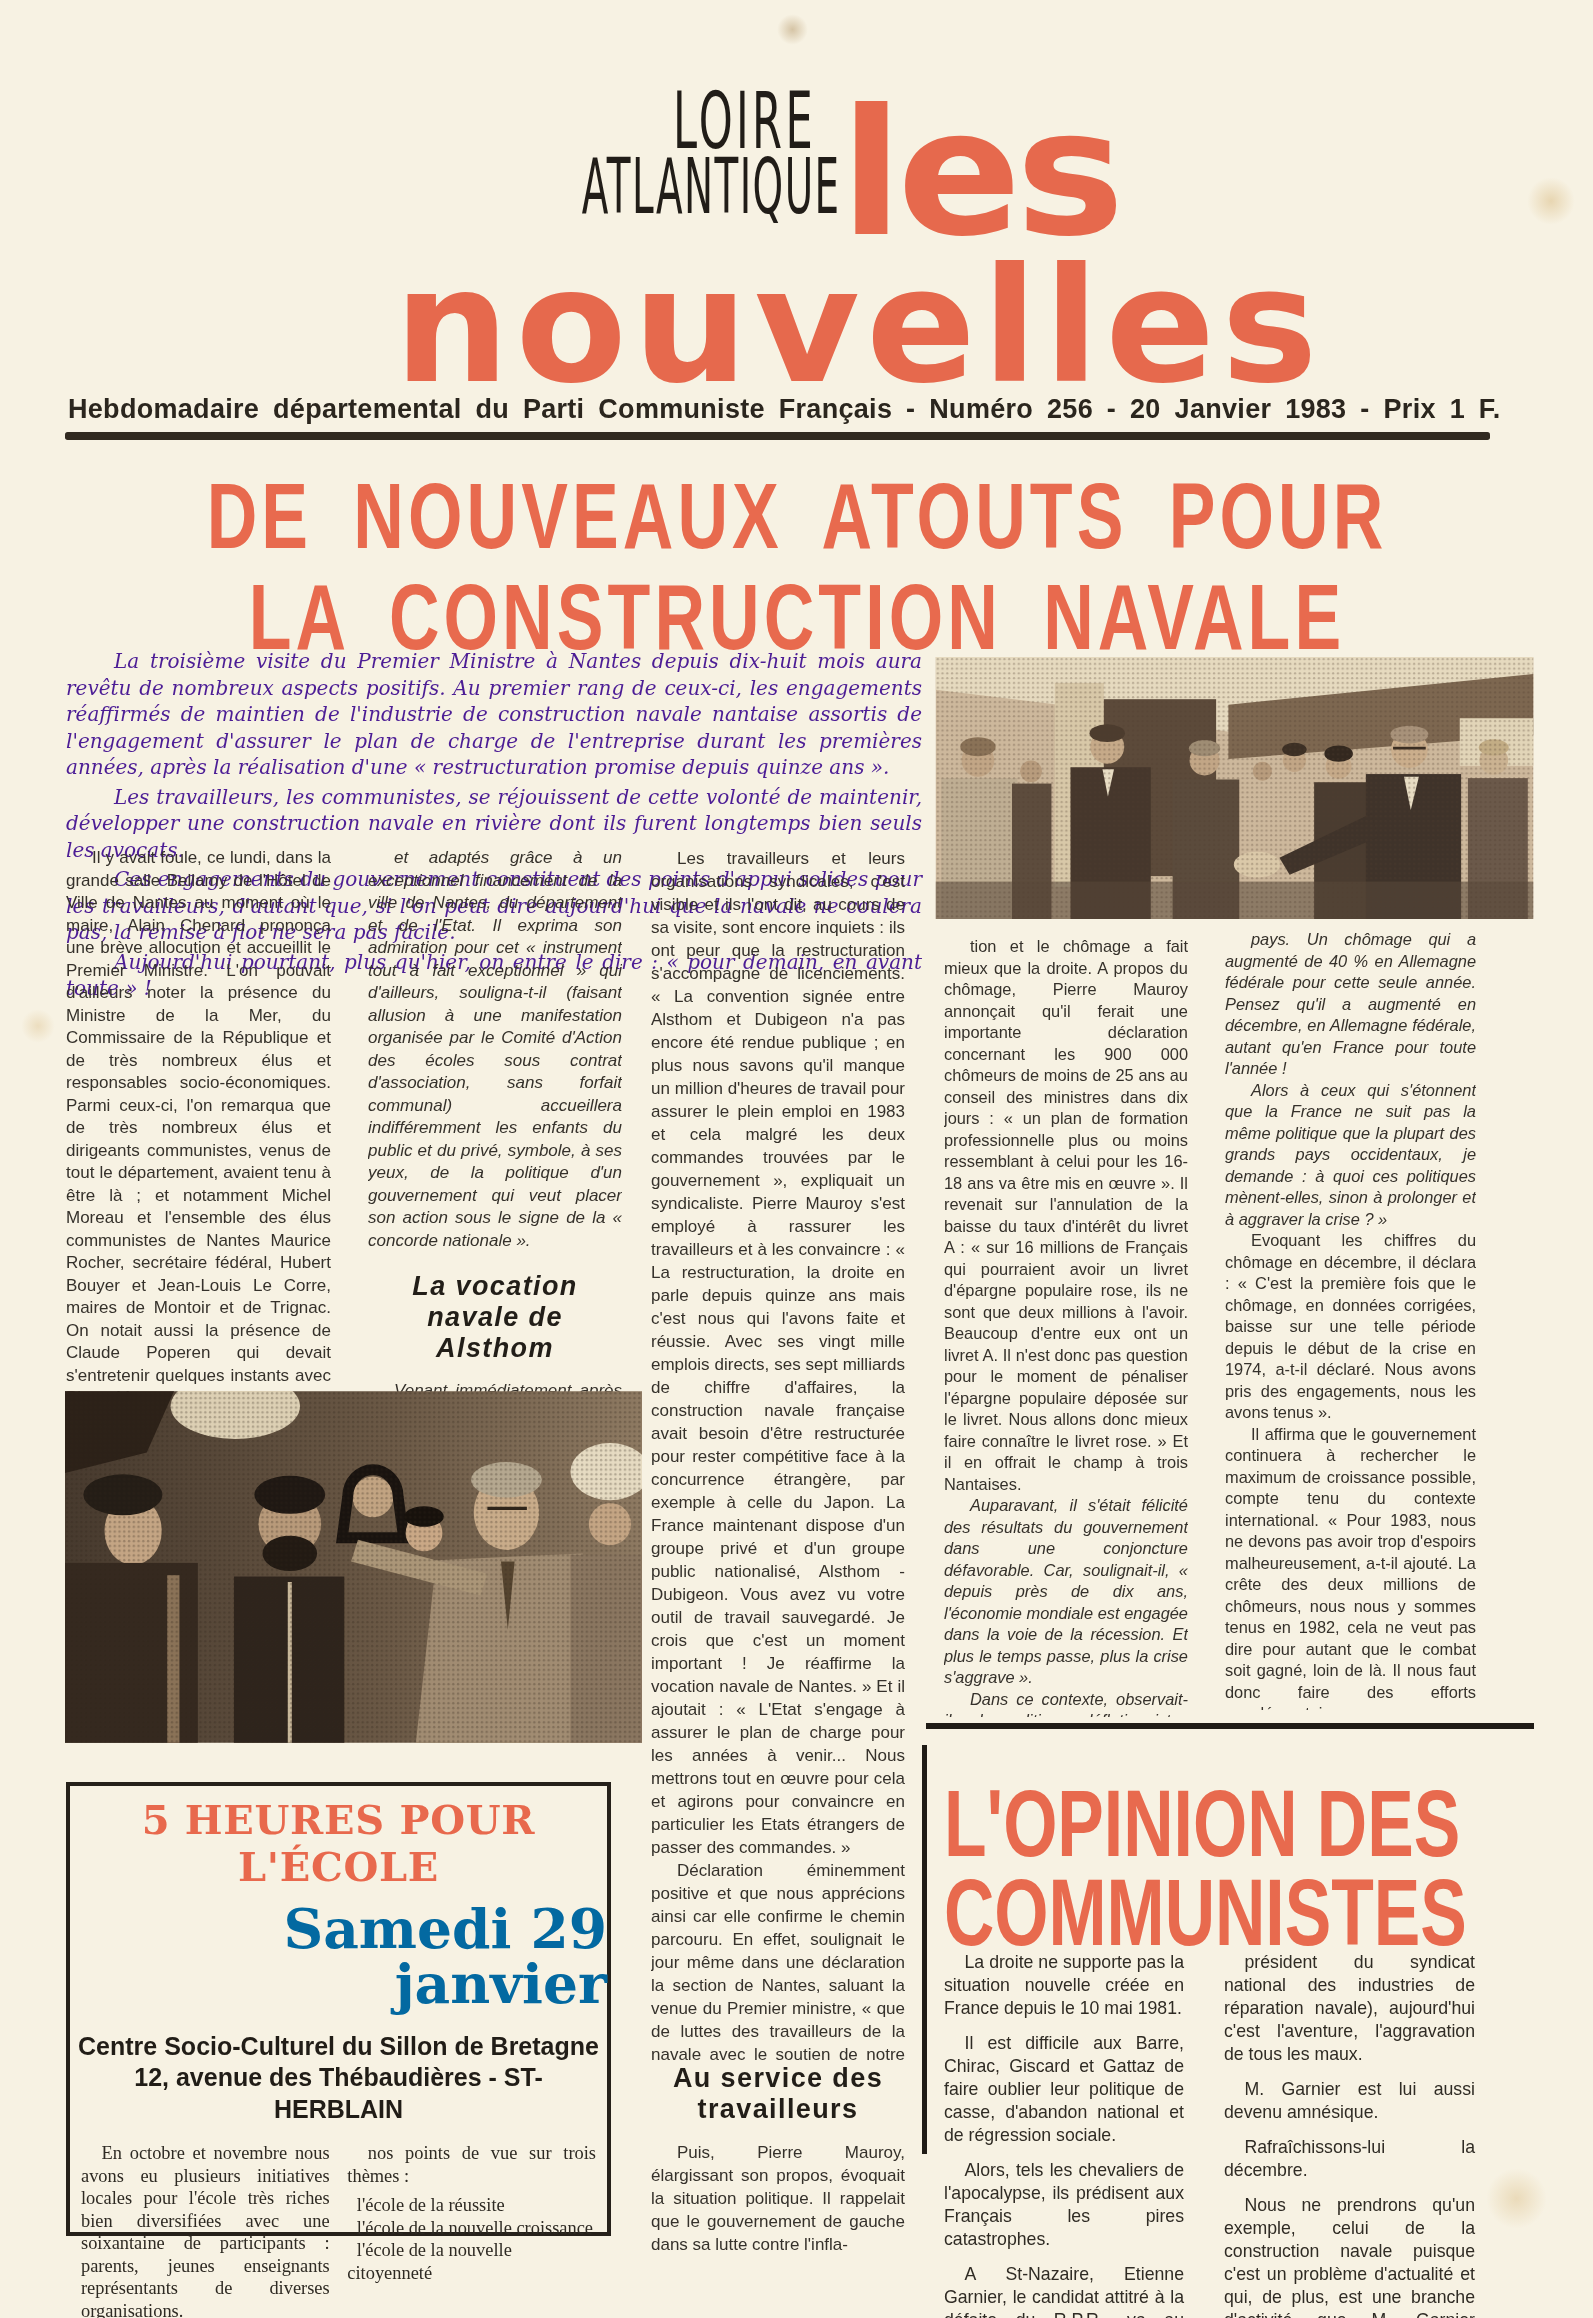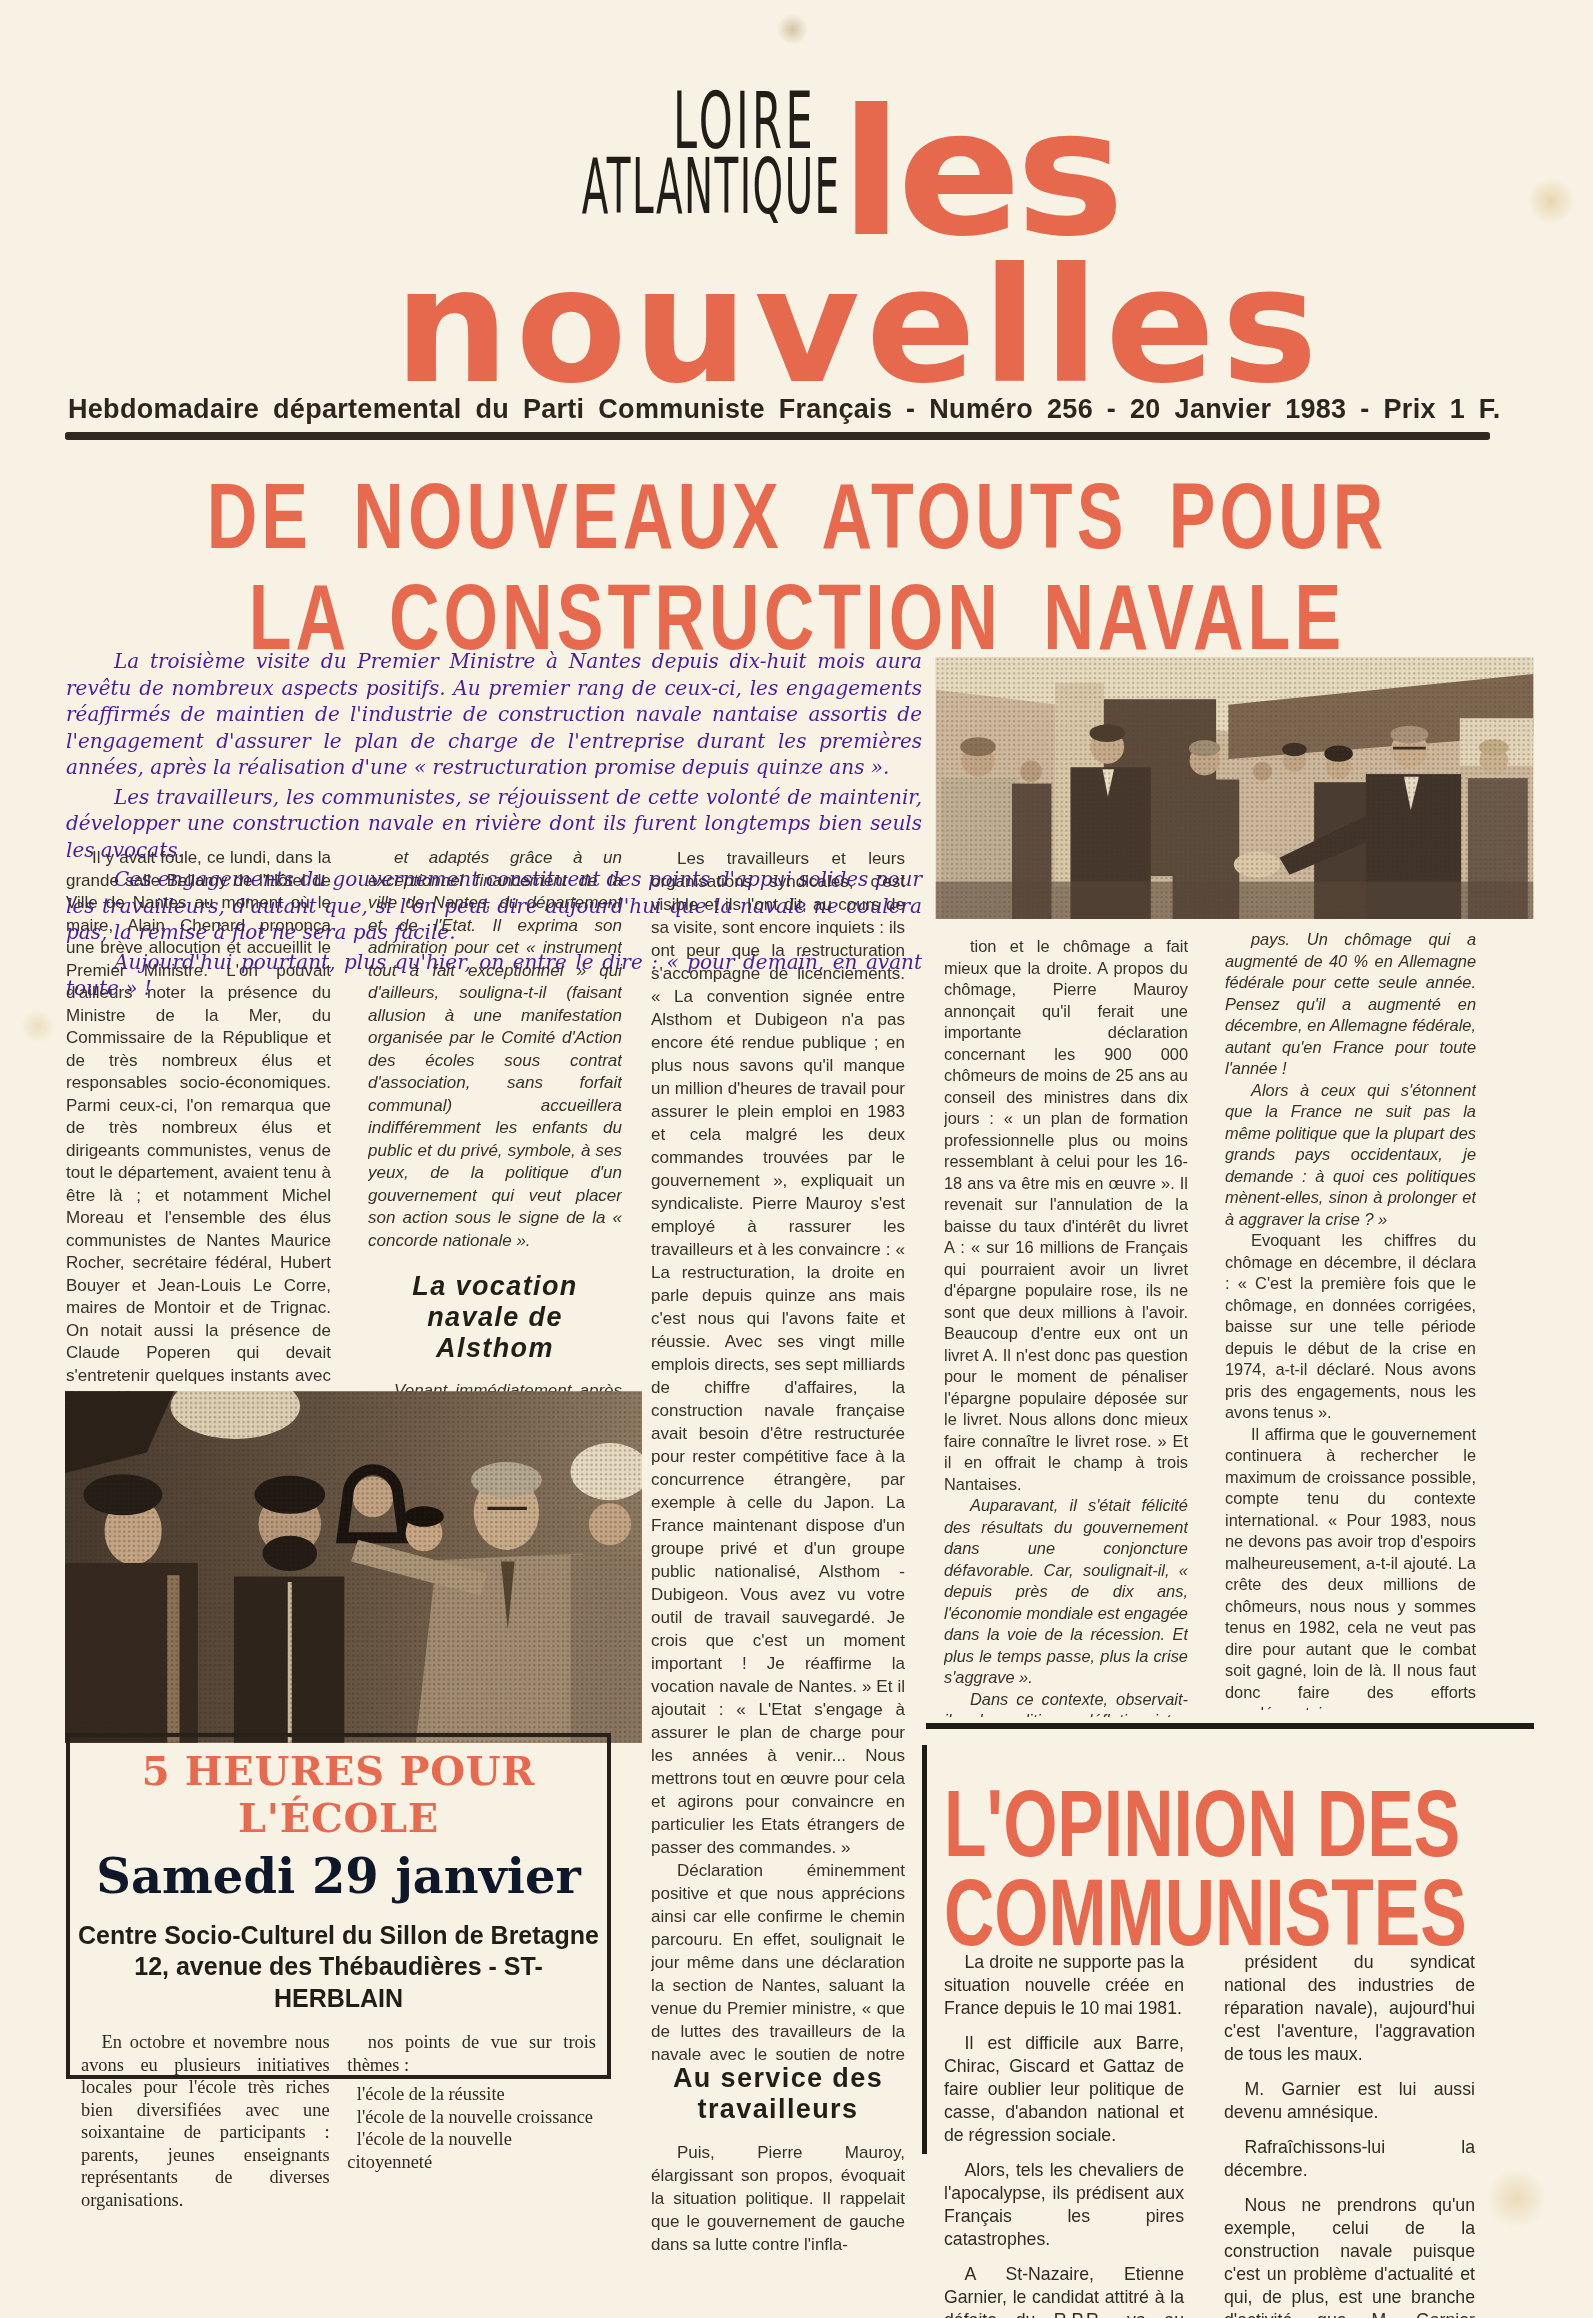--- a/index.html
+++ b/index.html
@@ -39,25 +39,25 @@
   .c45 p{font-size:16.4px;line-height:21.5px;}
   .col p.it{font-style:italic;}
   .col h3{font-size:27px;line-height:31px;font-weight:bold;text-align:center;color:#221e18;
         margin:19px 0 16.4px 0;letter-spacing:1.4px;}
 
   
   .photo{position:absolute;overflow:hidden;}
   .photo svg{display:block;}
 
   
-  .box5{position:absolute;left:66px;top:1733px;width:545px;height:346px;border:4.1px solid #26211a;box-sizing:border-box;}
+  .box5{position:absolute;left:66px;top:1782px;width:545px;height:454px;border:4.1px solid #26211a;box-sizing:border-box;}
   .b5-title{margin-top:9.5px;text-align:center;font-family:"DejaVu Serif",serif;font-weight:bold;
         font-size:40px;color:#e8694d;letter-spacing:0.7px;}
-  .b5-date{text-align:center;font-family:"DejaVu Serif",serif;font-weight:bold;font-size:48px;
-        color:#0f172a;margin-top:11px;line-height:1;}
+  .b5-date{text-align:right;font-family:"DejaVu Serif",serif;font-weight:bold;font-size:55px;
+        color:#0369a1;margin-top:11px;line-height:1;}
   .b5-hours{text-align:center;font-family:"DejaVu Serif",serif;font-weight:bold;font-size:55px;
         color:#ea7253;margin-top:6.8px;line-height:1;}
   .b5-v1{text-align:center;font-weight:bold;font-size:25px;color:#211d17;margin-top:20.5px;line-height:1.25;}
   .b5-v2{text-align:center;font-weight:bold;font-size:25px;color:#211d17;line-height:1.25;}
   .b5-cols{display:flex;gap:17.7px;padding:17.7px 11px 0 11px;}
   .b5-cols .bc{flex:1;}
   .b5-cols p{font-family:"Liberation Serif",serif;font-size:18.4px;line-height:22.5px;text-align:justify;
         text-indent:20.5px;margin:0 0 6.8px 0;color:#2e2a23;}
   .b5-cols p.ni{text-indent:9.5px;text-align:left;margin:0;}
 

